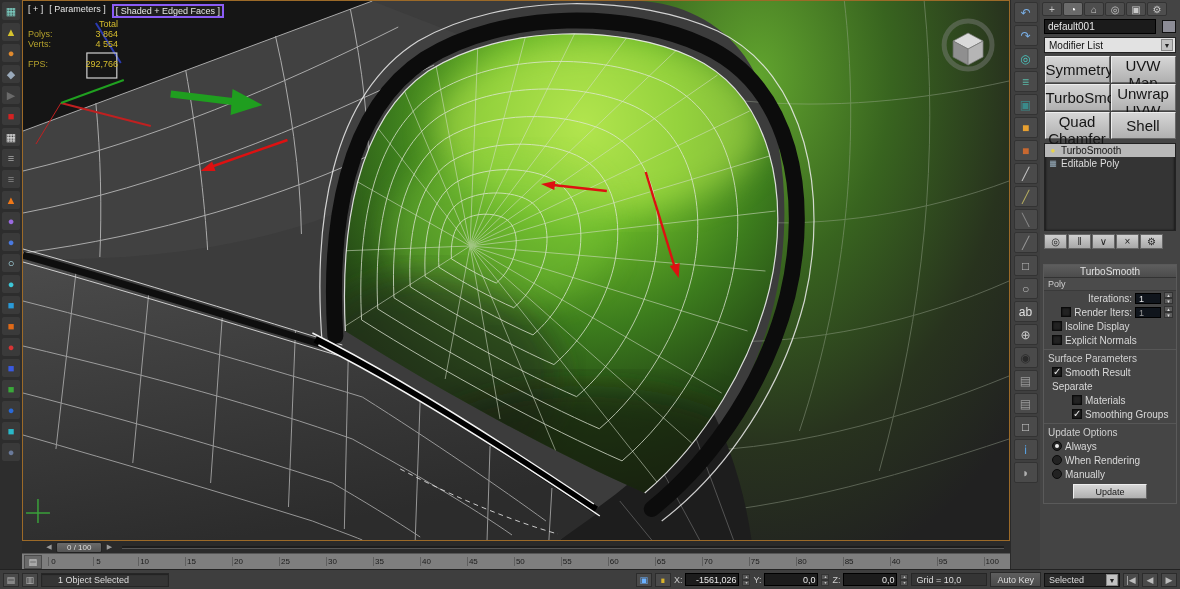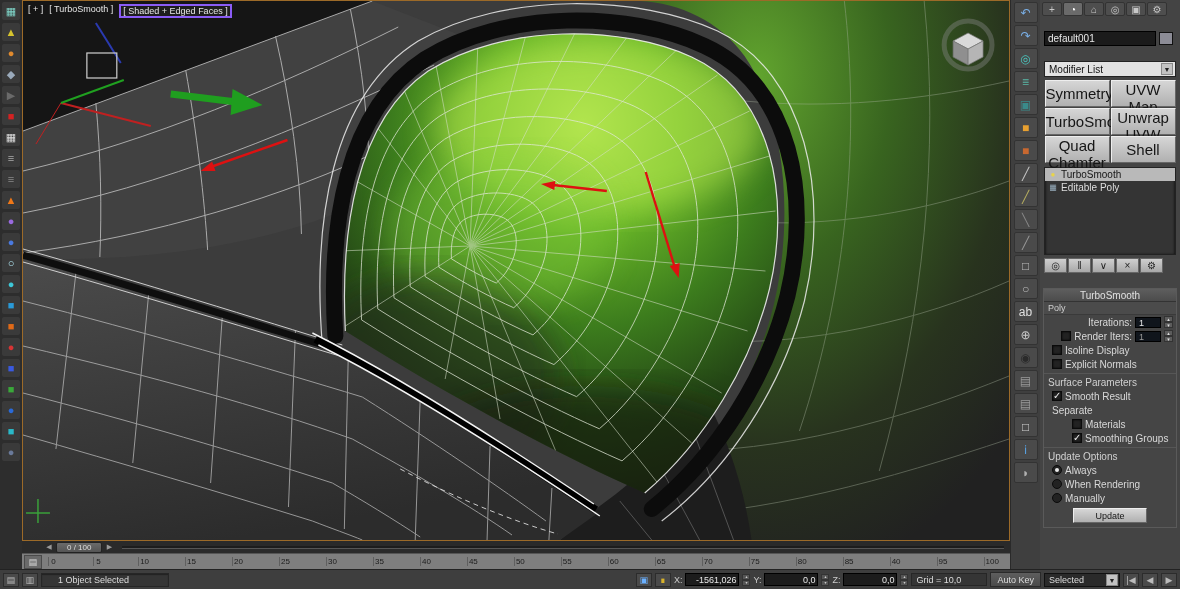--- a/index.html
+++ b/index.html
@@ -29,21 +29,21 @@
 #ruler-ticks{flex:1;display:flex;justify-content:space-between;padding:0 10px 0 4px;font-size:8px;color:#1c1c1c;}
 .tick{min-width:10px;text-align:center;border-left:1px solid #5f5f5f;padding:0 1px;}
 
 #right-strip{position:absolute;left:1010px;top:0;width:30px;height:569px;background:#3f3f3f;border-left:1px solid #2a2a2a;display:flex;flex-direction:column;align-items:center;padding-top:2px;gap:2px;}
 .rs-ic{width:24px;height:21px;line-height:20px;text-align:center;font-size:12px;background:#4a4a4a;border:1px solid #333;border-radius:2px;flex:none;}
 
 #command-panel{position:absolute;left:1040px;top:0;width:140px;height:569px;background:#444;}
 #cp-tabs{display:flex;height:17px;padding:1px 0 0 2px;gap:1px;align-items:center;}
 .cp-tab{width:20px;height:14px;line-height:13px;text-align:center;font-size:10px;color:#c8c8c8;background:#4e4e4e;border:1px solid #333;border-radius:2px;}
 .cp-tab.active{background:#6a6a6a;color:#fff;}
-.cp-row{display:flex;align-items:center;gap:3px;padding:14px 4px;}
+.cp-row{display:flex;align-items:center;gap:3px;padding:2px 4px;justify-content:space-between;}
 #obj-name{width:112px;height:15px;background:#1b1b1b;border:1px solid #000;color:#e8e8e8;font-size:10px;padding:0 3px;font-family:inherit;}
 #obj-color{width:14px;height:13px;background:#8c8c96;border:1px solid #111;}
 #modifier-list{margin:1px 4px;height:16px;background:#e2e2e2;border:1px solid #222;color:#111;font-size:10px;display:flex;align-items:center;justify-content:space-between;padding:0 2px 0 4px;}
 .dd-arrow{font-size:7px;color:#222;background:#c2c2c2;border:1px solid #888;width:12px;text-align:center;height:12px;line-height:11px;flex:none;}
 #mod-buttons{display:flex;flex-wrap:wrap;justify-content:center;gap:1px;padding:2px;}
 .mod-btn{width:65px;height:27px;font-size:15px;color:#151515;background:linear-gradient(#d6d6d6,#b0b0b0);border:1px solid #666;border-top-color:#eee;border-left-color:#eee;font-family:inherit;}
 #mod-stack{margin:2px 4px;height:88px;background:#343434;border:1px solid #222;box-shadow:inset 0 1px 3px #000;overflow:hidden;}
 .stack-row{display:flex;align-items:center;height:13px;gap:3px;padding-left:3px;font-size:10px;color:#ddd;}
 .stack-row.sel{background:#b9b9b9;color:#151515;}
 .stk-ic{font-size:8px;width:10px;text-align:center;color:#e8d44a;}
@@ -274,22 +274,40 @@
         </g>
 
         <g stroke="#3aa03a" stroke-width="1.5">
           <line x1="37" y1="498" x2="37" y2="522"></line>
           <line x1="25" y1="512" x2="49" y2="512"></line>
         </g>
       </svg>
 
       <div id="vp-label">
         <span>[ + ]</span>
-        <span>[ TurboSmooth ]</span>
+        <span>[ Parameters ]</span>
         <span class="boxed">[ Shaded + Edged Faces ]</span>
+      </div>
+      <div id="vp-stats">
+        <div class="srow">
+            <span class="sl"></span>
+            <span class="sv">Total</span>
+          </div>
+        <div class="srow">
+            <span class="sl">Polys:</span>
+            <span class="sv">3 864</span>
+          </div>
+        <div class="srow">
+            <span class="sl">Verts:</span>
+            <span class="sv">4 554</span>
+          </div>
+        <div class="srow fps">
+            <span class="sl">FPS:</span>
+            <span class="sv">292,766</span>
+          </div>
       </div>
     </div>
 
     <div id="time-slider">
       <span class="ts-btn">◀</span>
       <span id="ts-handle">0 / 100</span>
       <span class="ts-btn">▶</span>
       <div id="ts-track"></div>
     </div>
 

